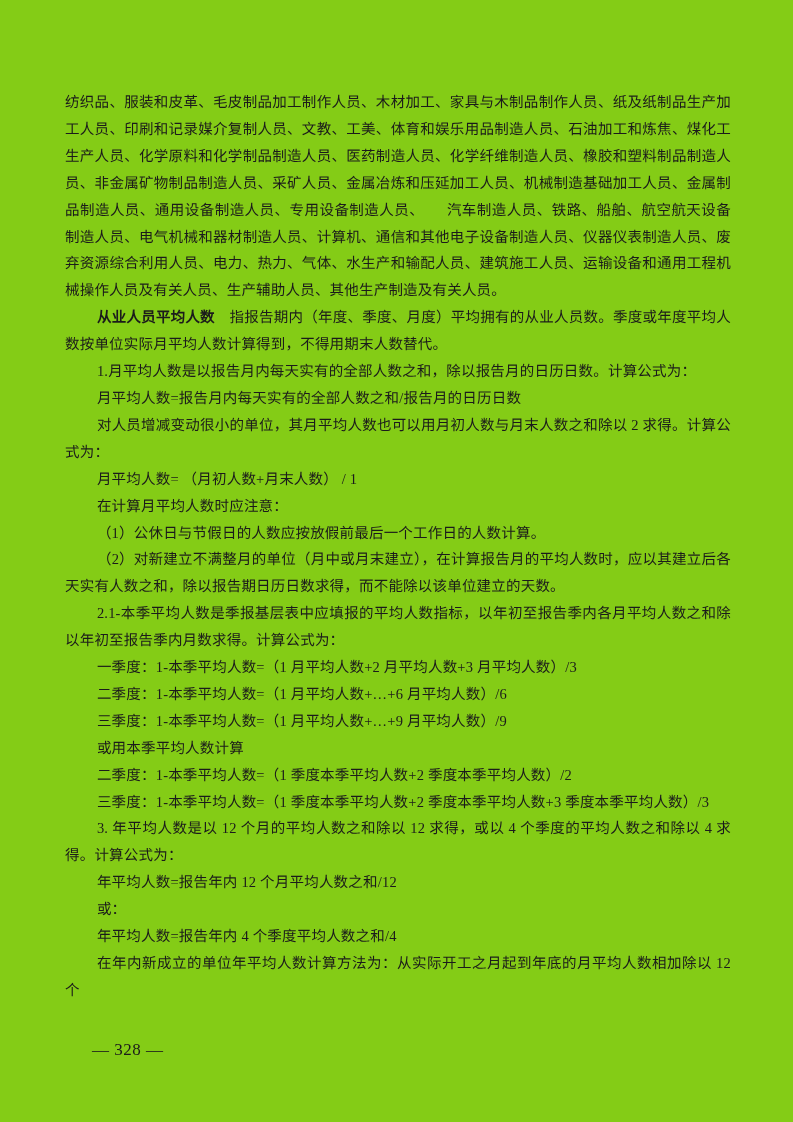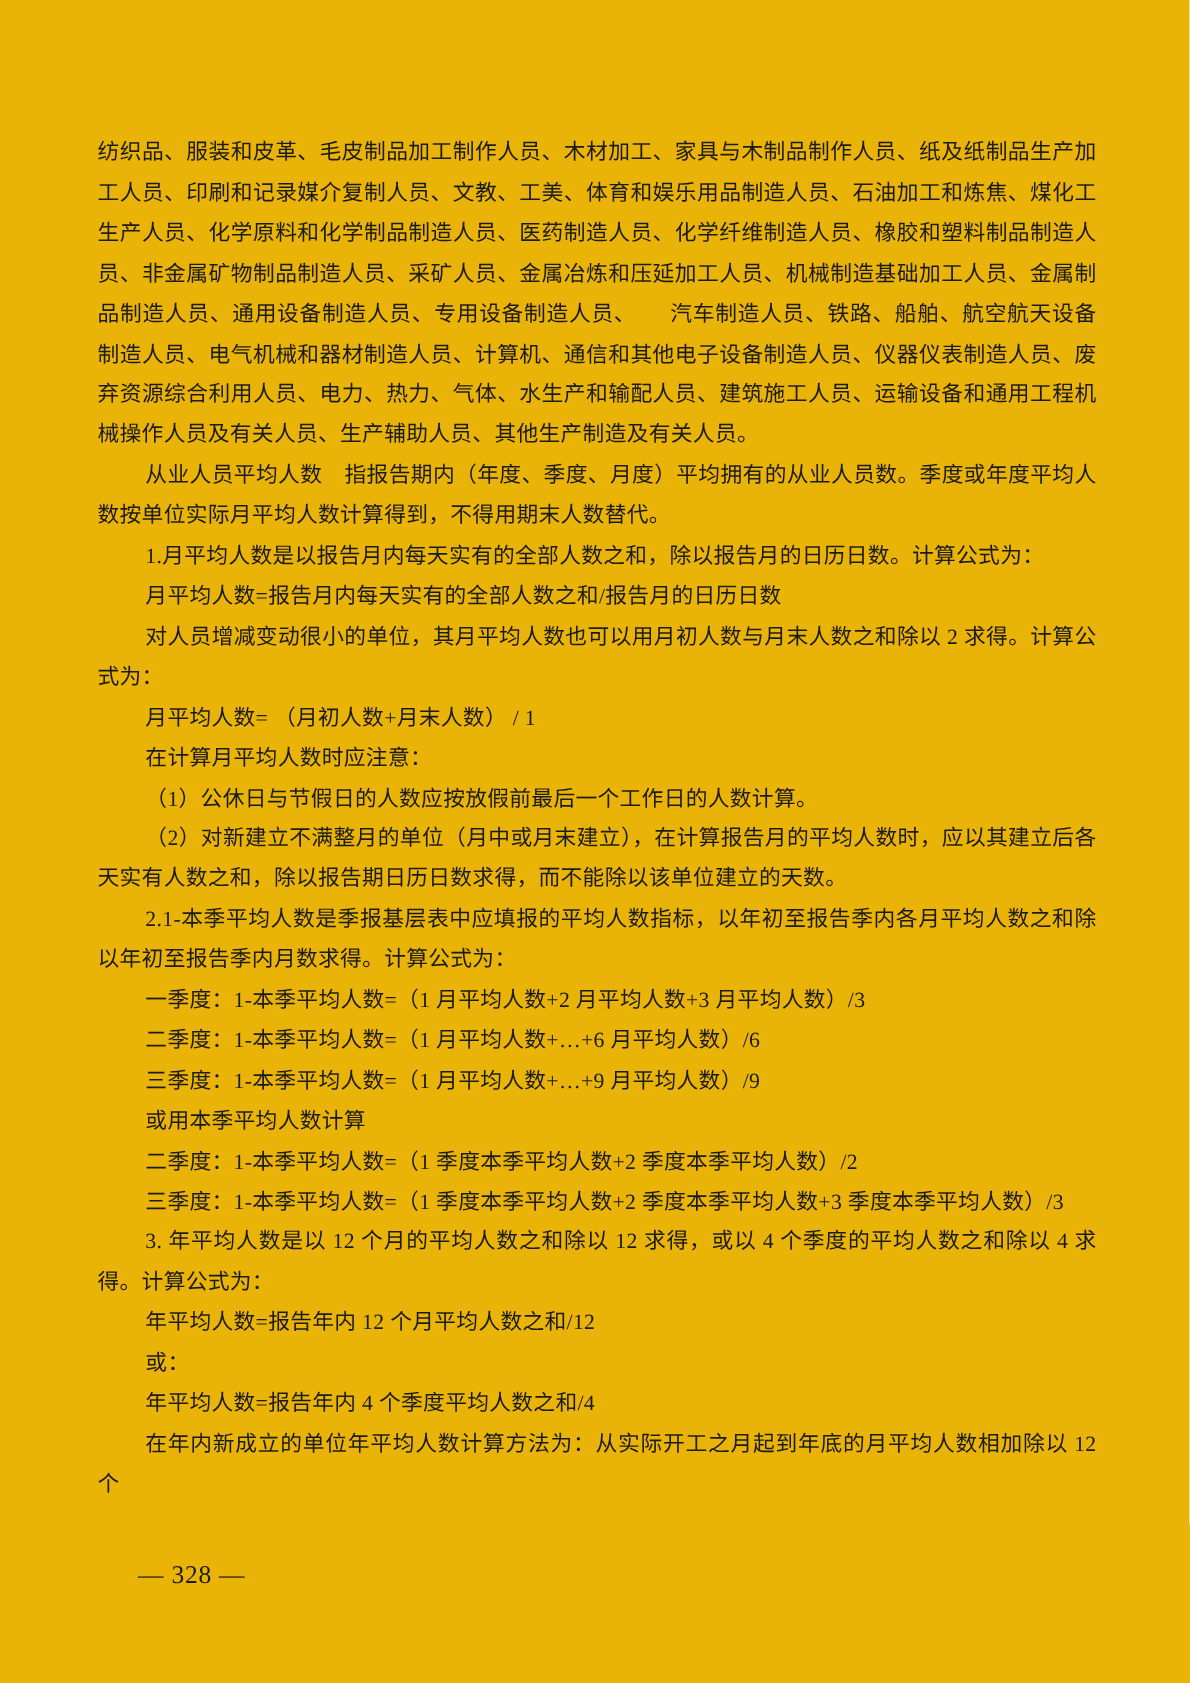--- a/index.html
+++ b/index.html
@@ -4,21 +4,21 @@
 <style>
   html, body {
     margin: 0;
     padding: 0;
     background: #ffffff;
   }
   .page {
     position: relative;
     width: 793px;
     height: 1122px;
-    background: #eab308;
+    background: #84cc16;
     overflow: hidden;
     font-family: "Liberation Serif", "DejaVu Serif", serif;
     color: #1b1b1b;
   }
   .content {
     position: absolute;
     left: 65px;
     top: 89px;
     width: 666px;
   }
@@ -29,21 +29,21 @@
     line-height: 26.9px;
     text-align: justify;
     text-justify: inter-ideograph;
     letter-spacing: 0.2px;
     word-break: break-all;
   }
   .indent {
     text-indent: 2.2em;
   }
   .term {
-    font-weight: 400;
+    font-weight: 700;
     font-family: "Liberation Sans", "DejaVu Sans", sans-serif;
   }
   .footer {
     position: absolute;
     left: 92px;
     top: 1040px;
     font-size: 17px;
     line-height: 20px;
     color: #1b1b1b;
     letter-spacing: 0.5px;

